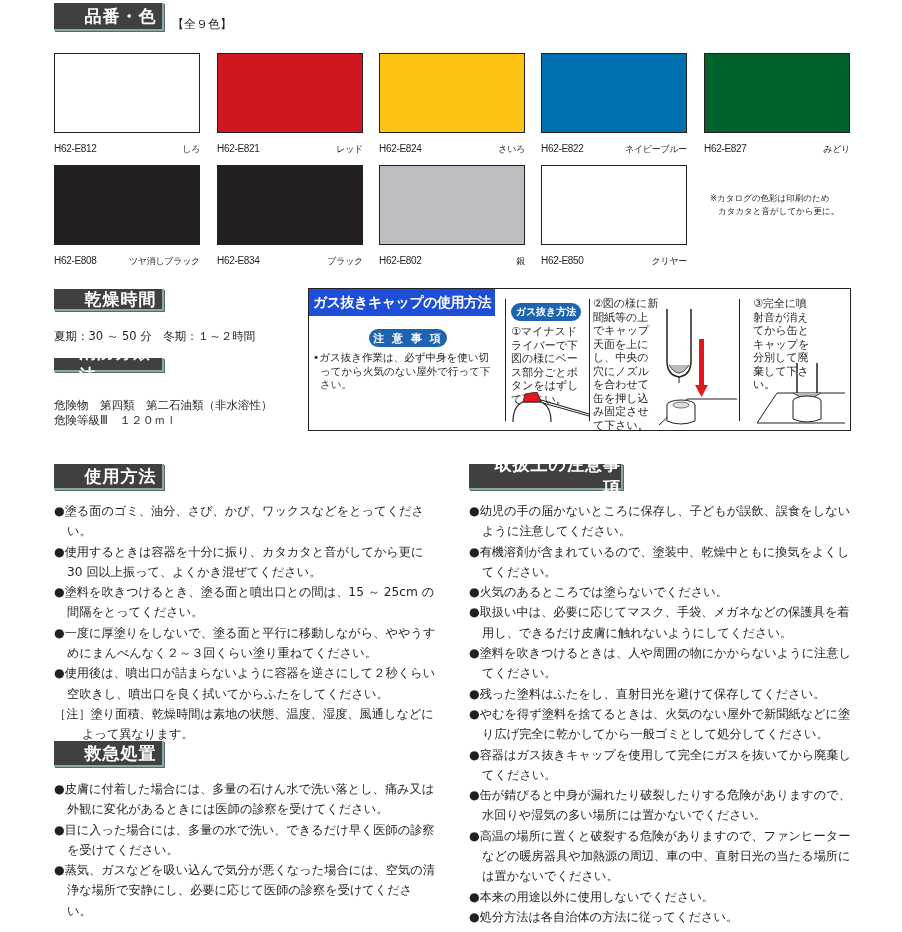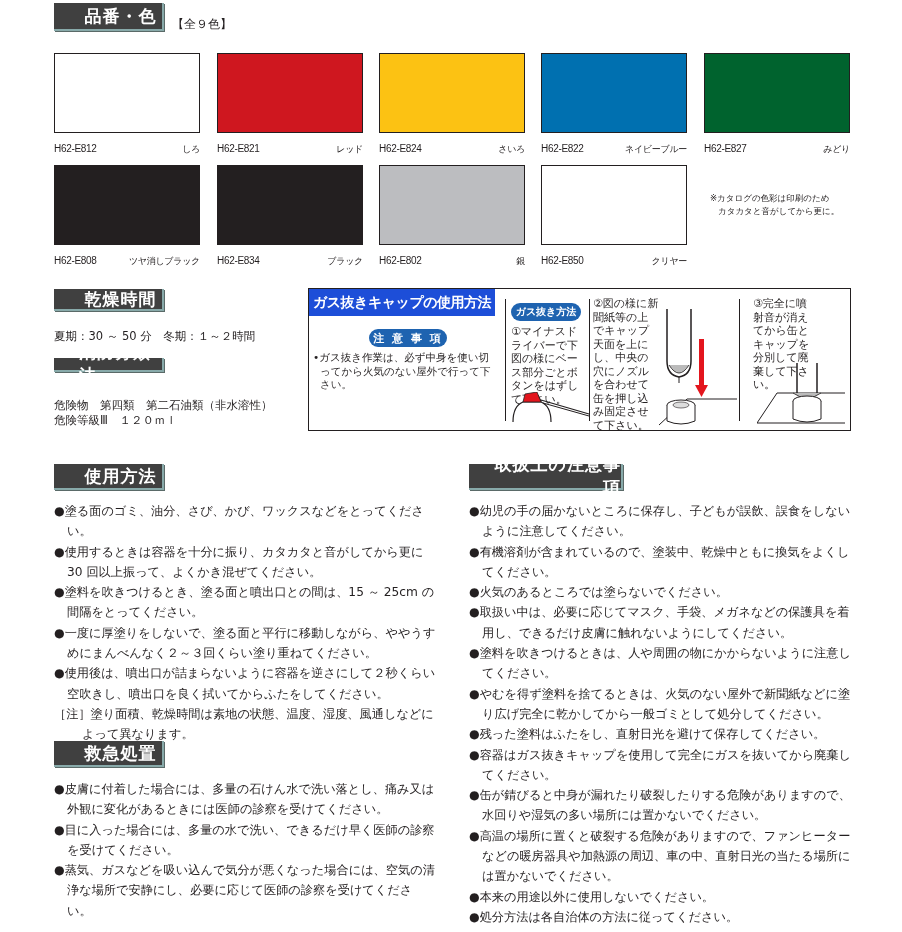--- a/index.html
+++ b/index.html
@@ -187,20 +187,20 @@
   <div class="item">●蒸気、ガスなどを吸い込んで気分が悪くなった場合には、空気の清浄な場所で安静にし、必要に応じて医師の診察を受けてください。</div>
 </div>
 
 <div class="hdr" style="left:469px;top:464px;width:154px;height:26px;text-align:right;">取扱上の注意事項</div>
 <div class="bullets" style="left:469px;top:501px;width:390px;">
   <div class="item">●幼児の手の届かないところに保存し、子どもが誤飲、誤食をしないように注意してください。</div>
   <div class="item">●有機溶剤が含まれているので、塗装中、乾燥中ともに換気をよくしてください。</div>
   <div class="item">●火気のあるところでは塗らないでください。</div>
   <div class="item">●取扱い中は、必要に応じてマスク、手袋、メガネなどの保護具を着用し、できるだけ皮膚に触れないようにしてください。</div>
   <div class="item">●塗料を吹きつけるときは、人や周囲の物にかからないように注意してください。</div>
+  <div class="item">●残った塗料はふたをし、直射日光を避けて保存してください。</div>
   <div class="item">●やむを得ず塗料を捨てるときは、火気のない屋外で新聞紙などに塗り広げ完全に乾かしてから一般ゴミとして処分してください。</div>
-  <div class="item">●残った塗料はふたをし、直射日光を避けて保存してください。</div>
   <div class="item">●容器はガス抜きキャップを使用して完全にガスを抜いてから廃棄してください。</div>
   <div class="item">●缶が錆びると中身が漏れたり破裂したりする危険がありますので、水回りや湿気の多い場所には置かないでください。</div>
   <div class="item">●高温の場所に置くと破裂する危険がありますので、ファンヒーターなどの暖房器具や加熱源の周辺、車の中、直射日光の当たる場所には置かないでください。</div>
   <div class="item">●本来の用途以外に使用しないでください。</div>
   <div class="item">●処分方法は各自治体の方法に従ってください。</div>
 </div>
 
 </body></html>

